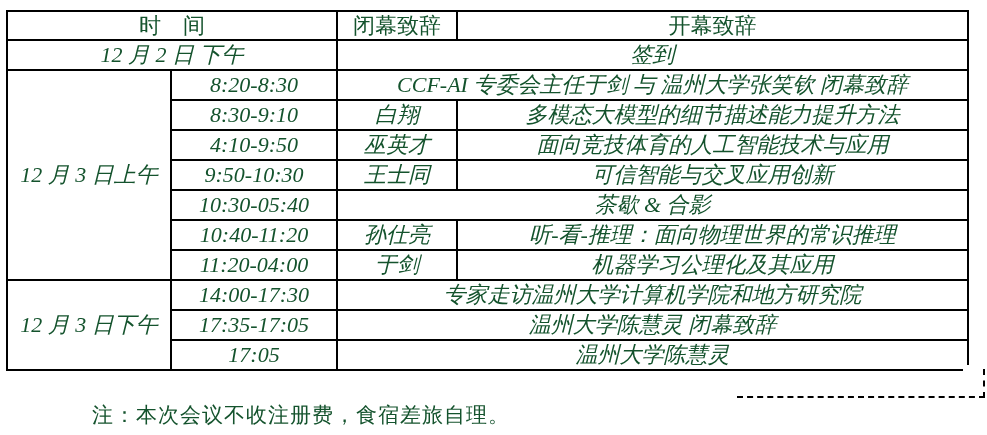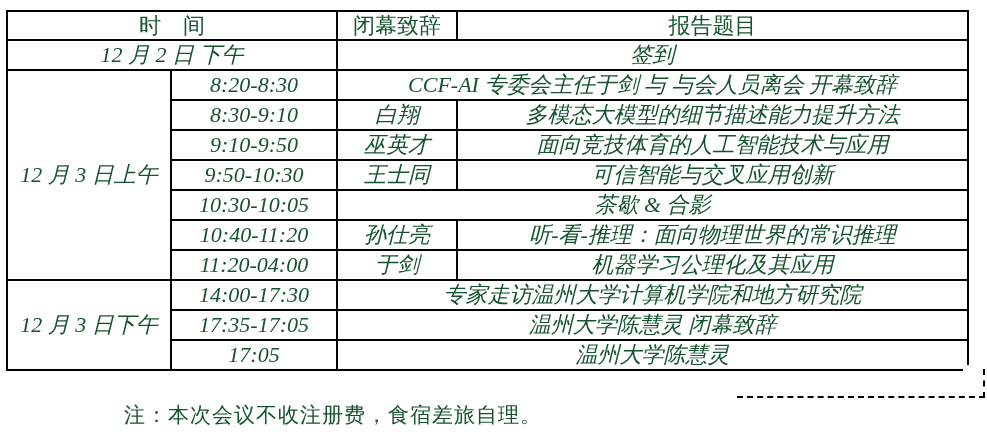--- a/index.html
+++ b/index.html
@@ -32,21 +32,20 @@
   }
   tr.hdr td { height: 27px; }
   tr.row td { height: 28px; font-style: italic; }
   .note {
     position: absolute;
     left: 92px;
     top: 401px;
     font-size: 21px;
     letter-spacing: 1px;
     white-space: nowrap;
-    margin-left: 32px;
   }
   
   .mask { position: absolute; background: #ffffff; }
   .mask-bottom { left: 735px; top: 390px; width: 240px; height: 9px; }
   .mask-right  { left: 963px; top: 365px; width: 12px; height: 26px; }
   
   .dash { position: absolute; }
   .dash-h { left: 737px; top: 396px; width: 248px; height: 0; border-top: 2px dashed #000000; }
   .dash-v { left: 983px; top: 369px; width: 0; height: 29px; border-left: 2px dashed #000000; }
 </style>
@@ -60,50 +59,50 @@
       <col style="width:164px">
       <col style="width:166px">
       <col style="width:120px">
       <col style="width:511px">
     </colgroup>
 
     <tbody>
         <tr class="hdr">
       <td colspan="2">时　间</td>
       <td>闭幕致辞</td>
-      <td>报告题目</td>
+      <td>开幕致辞</td>
     </tr>
 
     <tr class="row">
       <td colspan="2">12 月 2 日 下午</td>
       <td colspan="2">签到</td>
     </tr>
 
     <tr class="row">
       <td rowspan="7">12 月 3 日上午</td>
       <td>8:20-8:30</td>
-      <td colspan="2">CCF-AI 专委会主任于剑 与 与会人员离会 开幕致辞</td>
+      <td colspan="2">CCF-AI 专委会主任于剑 与 温州大学张笑钦 闭幕致辞</td>
     </tr>
     <tr class="row">
       <td>8:30-9:10</td>
       <td>白翔</td>
       <td>多模态大模型的细节描述能力提升方法</td>
     </tr>
     <tr class="row">
-      <td>9:10-9:50</td>
+      <td>4:10-9:50</td>
       <td>巫英才</td>
       <td>面向竞技体育的人工智能技术与应用</td>
     </tr>
     <tr class="row">
       <td>9:50-10:30</td>
       <td>王士同</td>
       <td>可信智能与交叉应用创新</td>
     </tr>
     <tr class="row">
-      <td>10:30-10:05</td>
+      <td>10:30-05:40</td>
       <td colspan="2">茶歇 &amp; 合影</td>
     </tr>
     <tr class="row">
       <td>10:40-11:20</td>
       <td>孙仕亮</td>
       <td>听-看-推理：面向物理世界的常识推理</td>
     </tr>
     <tr class="row">
       <td>11:20-04:00</td>
       <td>于剑</td>

